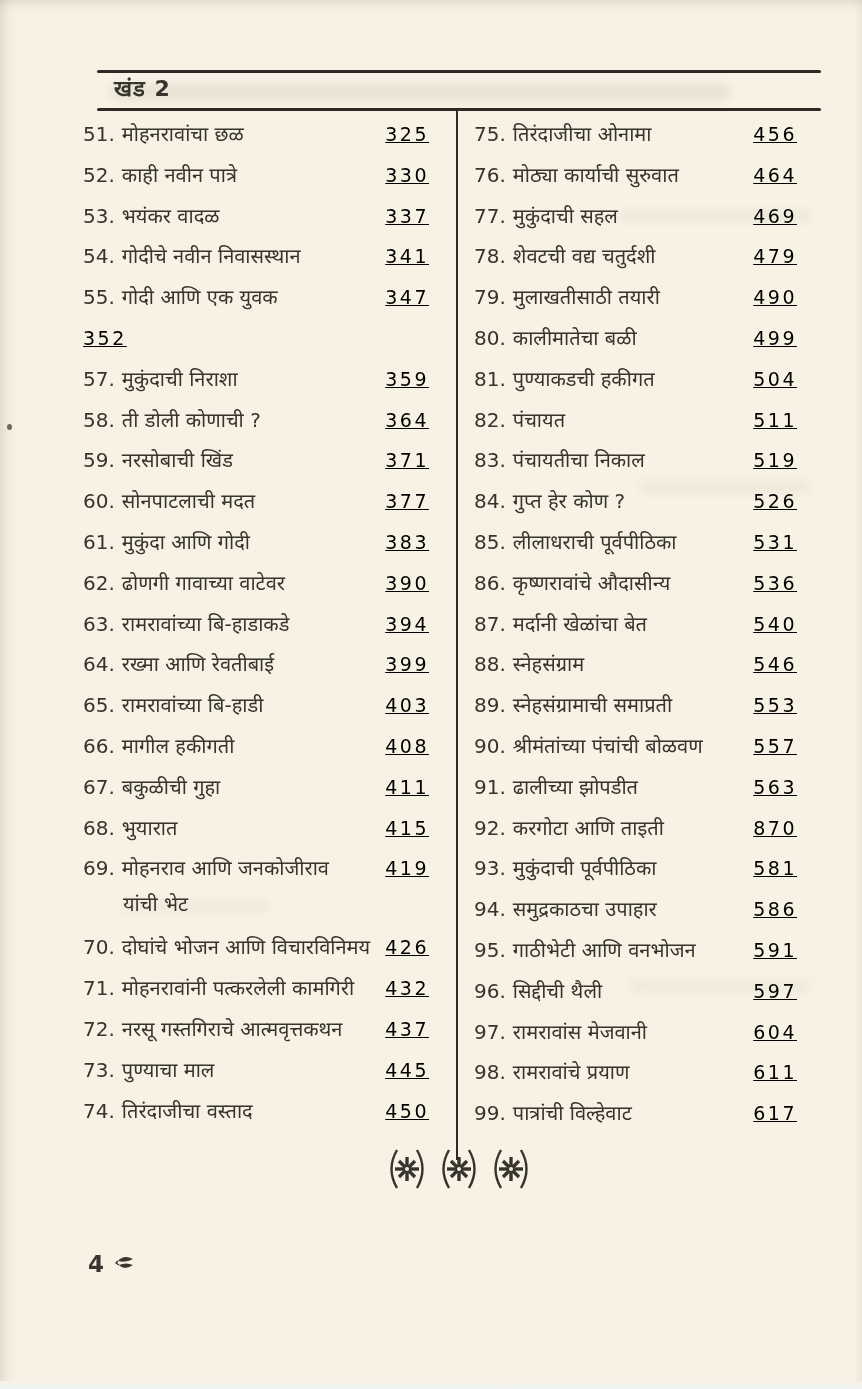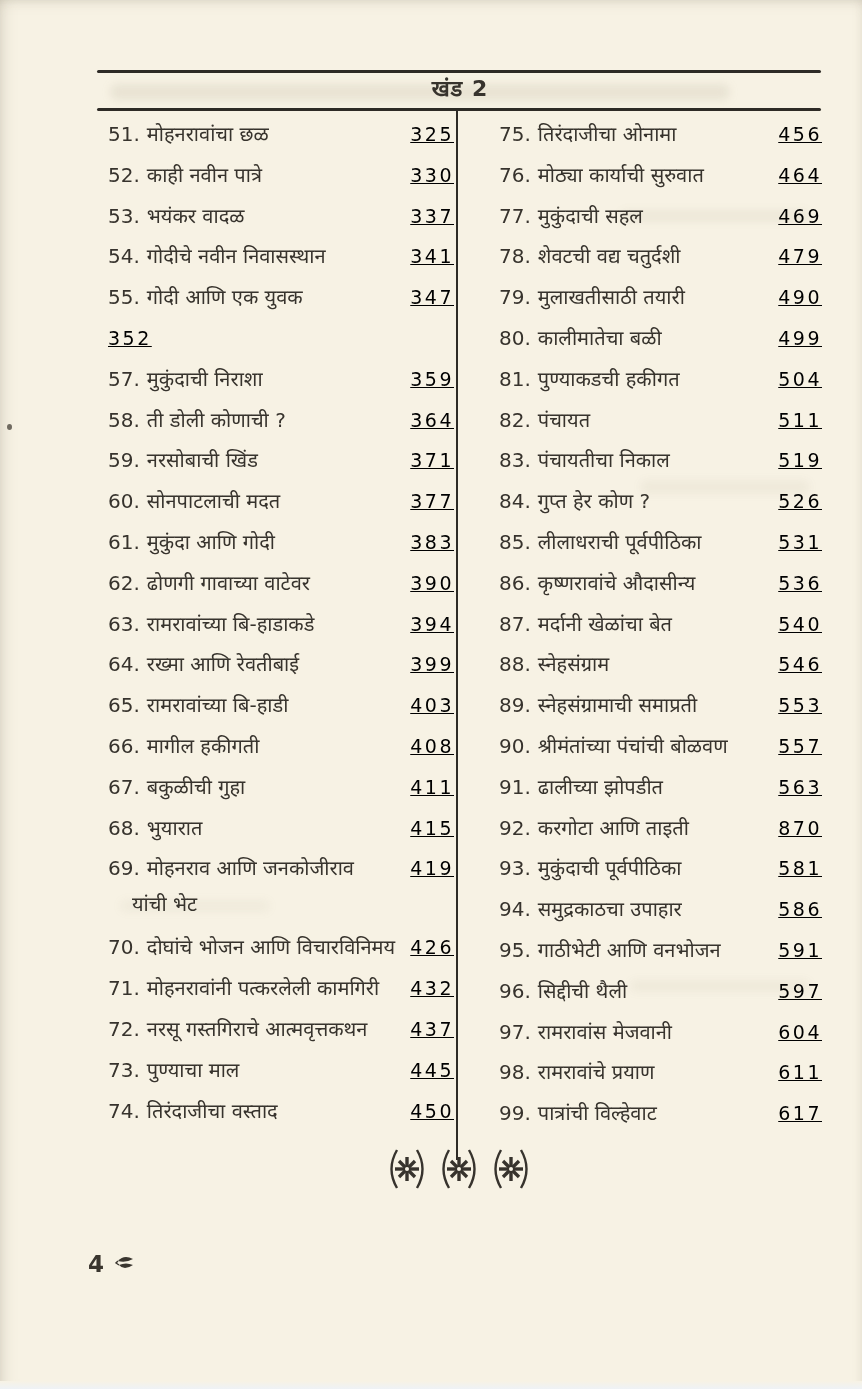--- a/index.html
+++ b/index.html
@@ -12,40 +12,40 @@
     overflow:hidden;
     box-shadow:inset 10px 0 18px -12px rgba(110,100,80,.35),
                inset -6px 0 14px -10px rgba(110,100,80,.25),
                inset 0 10px 16px -12px rgba(110,100,80,.25);
   }
   
   .rule{position:absolute;left:97px;width:724px;height:3px;background:#2e2b26;border-radius:2px;}
   .rule-top{top:70px;}
   .rule-bottom{top:108px;}
   .header-title{
-    position:absolute;left:98px;top:74px;width:724px;
-    text-align:center;font-size:22px;font-weight:bold;line-height:30px;
+    position:absolute;left:114px;top:74px;width:724px;
+    text-align:left;font-size:22px;font-weight:bold;line-height:30px;
     letter-spacing:1px;
   }
   
   .divider{position:absolute;left:456px;top:111px;width:2px;height:1049px;background:#2e2b26;}
   
-  .columns{position:absolute;left:108px;top:121px;width:724px;display:flex;}
+  .columns{position:absolute;left:83px;top:121px;width:724px;display:flex;}
   .col{box-sizing:border-box;}
   .col-left{width:359px;padding-right:13px;}
   .col-right{width:365px;padding-left:32px;padding-right:10px;}
   .row{
     display:flex;justify-content:space-between;align-items:flex-start;
     min-height:40.8px;box-sizing:border-box;
   }
   .row-twoline{min-height:79px;}
   .entry-left{font-size:20px;line-height:27px;font-weight:500;white-space:nowrap;}
   .entry-number{display:inline-block;margin-right:7px;}
   .entry-title{}
-  .entry-title2{margin-left:24px;margin-top:9px;}
+  .entry-title2{margin-left:40px;margin-top:9px;}
   .entry-page{
     font-size:19px;line-height:27px;letter-spacing:2.5px;
     flex-shrink:0;margin-left:0;color:#000000;text-decoration:underline;
   }
   
   .ornaments{position:absolute;left:97px;top:1146px;width:724px;text-align:center;font-size:0;}
   .ornament{display:inline-block;margin:0 3px;vertical-align:top;}
   
   .footer{position:absolute;left:88px;top:1250px;display:flex;align-items:center;}
   .footer-number{font-size:23px;font-weight:bold;letter-spacing:1px;color:#3a362f;}

